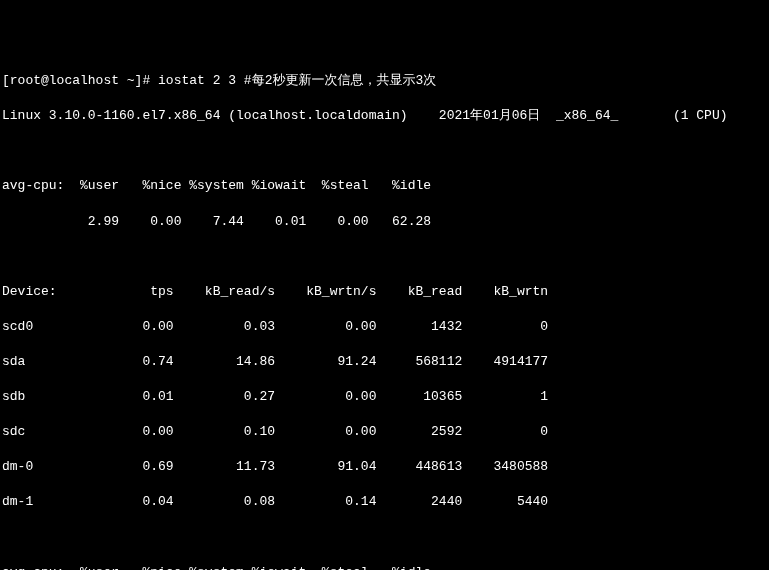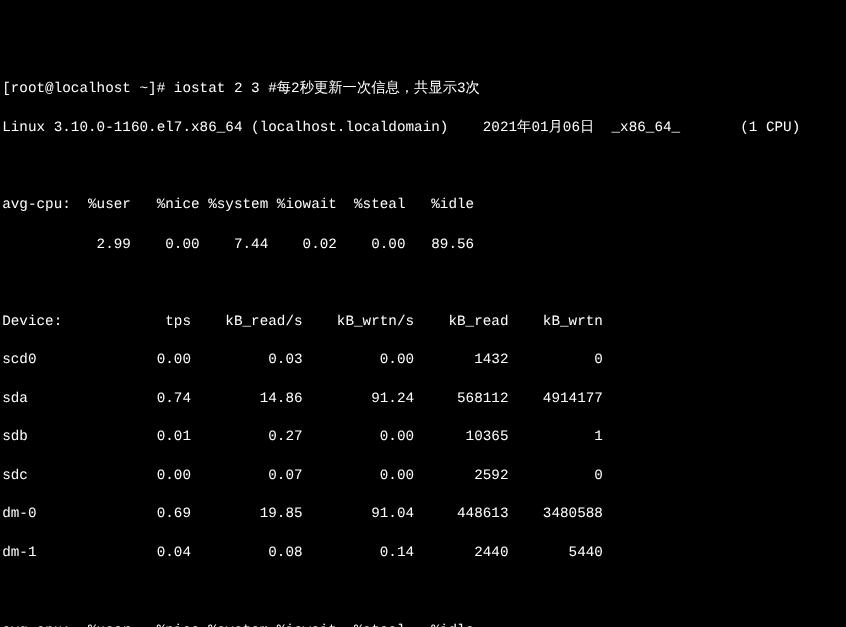--- a/index.html
+++ b/index.html
@@ -25,28 +25,28 @@
   </style>
 </head>
 <body>
 
 
 
 <span class="line">[root@localhost ~]# iostat 2 3 #每2秒更新一次信息，共显示3次</span>
 <span class="line">Linux 3.10.0-1160.el7.x86_64 (localhost.localdomain)    2021年01月06日  _x86_64_       (1 CPU)</span>
 <span class="line"> </span>
 <span class="line">avg-cpu:  %user   %nice %system %iowait  %steal   %idle</span>
-<span class="line">           2.99    0.00    7.44    0.02    0.00   89.56</span>
+<span class="line">           2.99    0.00    7.44    0.01    0.00   62.28</span>
 <span class="line"> </span>
 <span class="line">Device:            tps    kB_read/s    kB_wrtn/s    kB_read    kB_wrtn</span>
 <span class="line">scd0              0.00         0.03         0.00       1432          0</span>
 <span class="line">sda               0.74        14.86        91.24     568112    4914177</span>
 <span class="line">sdb               0.01         0.27         0.00      10365          1</span>
-<span class="line">sdc               0.00         0.07         0.00       2592          0</span>
-<span class="line">dm-0              0.69        19.85        91.04     448613    3480588</span>
+<span class="line">sdc               0.00         0.10         0.00       2592          0</span>
+<span class="line">dm-0              0.69        11.73        91.04     448613    3480588</span>
 <span class="line">dm-1              0.04         0.08         0.14       2440       5440</span>
 <span class="line"> </span>
 <span class="line">avg-cpu:  %user   %nice %system %iowait  %steal   %idle</span>
 
 
 
 
 
 
 

